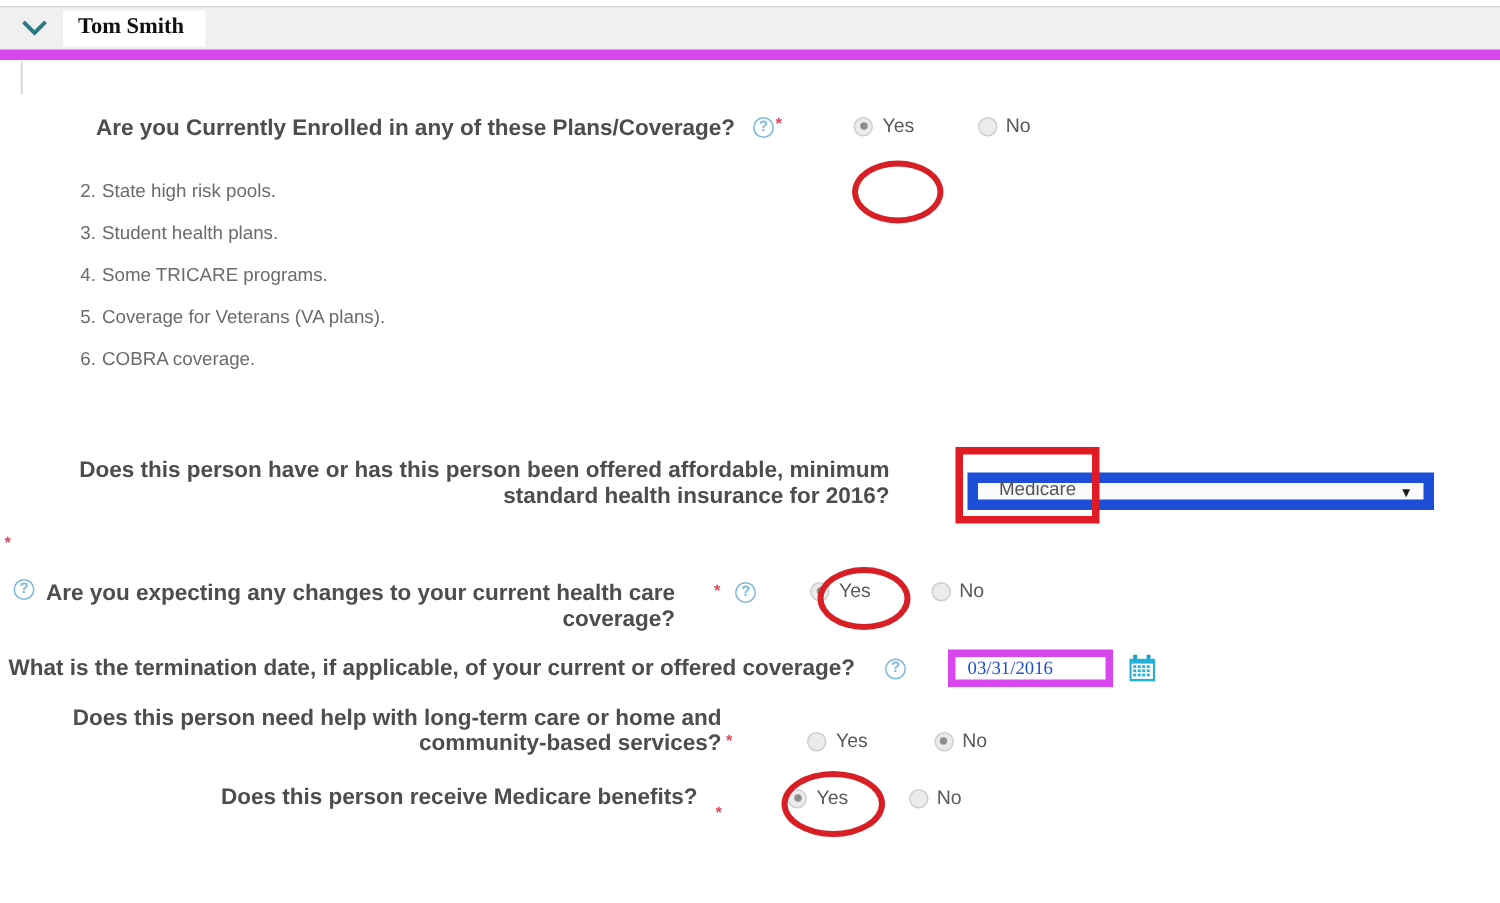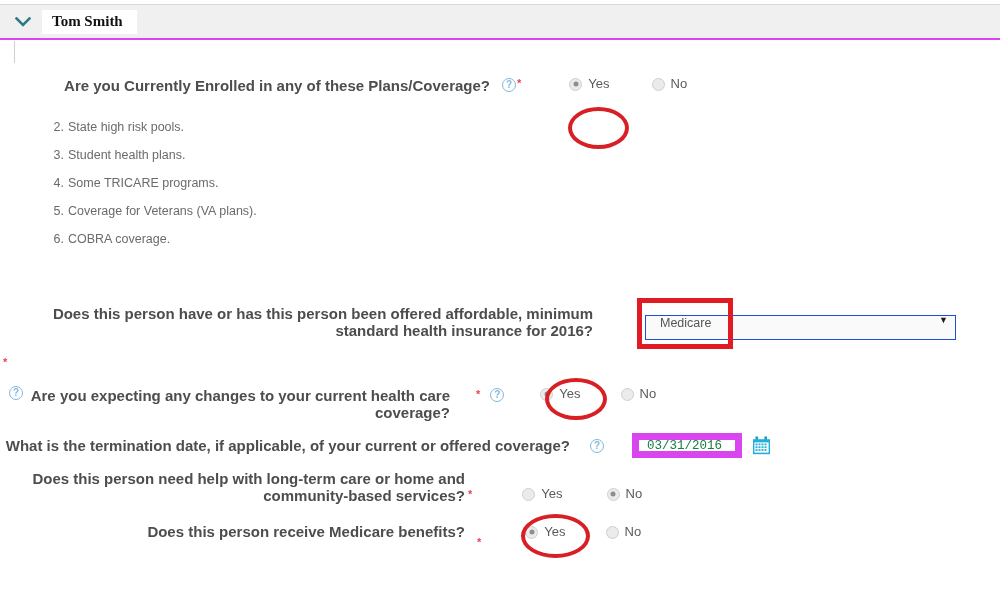--- a/index.html
+++ b/index.html
@@ -18,21 +18,21 @@
 
   
   .panel-header {
     position: absolute;
     left: 0;
     top: 4px;
     width: 1000px;
     height: 36px;
     background: #f0f0f0;
     border-top: 1px solid #d8d8d8;
-    border-bottom: 2px solid #d946ef;
+    border-bottom: 7px solid #d946ef;
     box-sizing: border-box;
     display: flex;
     align-items: center;
   }
   .chevron {
     margin-left: 14px;
     margin-right: 10px;
     width: 18px;
     height: 18px;
     display: inline-flex;
@@ -176,48 +176,48 @@
     display: inline-block;
     width: 16px;
     text-align: right;
     margin-right: 4px;
   }
 
   
   .select-box {
     width: 311px;
     height: 25px;
-    border: 1px solid #1d4ed8;
+    border: 7px solid #1d4ed8;
     background: #fafafa;
     box-sizing: border-box;
     display: flex;
-    align-items: flex-start;
+    align-items: flex-end;
     justify-content: space-between;
     padding: 0 7px 0 14px;
     font-size: 12.5px;
     color: #555555;
     cursor: pointer;
   }
   .select-arrow {
     font-size: 9px;
     color: #1a1a1a;
     line-height: 9px;
   }
 
   
   .date-input {
     width: 110px;
     height: 25px;
-    border: 7px solid #d946ef;
+    border: 5px solid #d946ef;
     background: #ffffff;
     box-sizing: border-box;
     font-size: 12.5px;
-    color: #15803d;
+    color: #1d4ed8;
     padding: 0 8px;
-    font-family: Liberation Mono, monospace;
+    font-family: Liberation Serif, serif;
     outline: none;
   }
   .cal-icon {
     margin-left: 10px;
     width: 20px;
     height: 20px;
     display: inline-block;
     cursor: pointer;
   }
 </style>
@@ -327,21 +327,21 @@
           <rect x="3.5" y="13.1" width="2" height="1.8"></rect>
           <rect x="6.5" y="13.1" width="2" height="1.8"></rect>
           <rect x="9.5" y="13.1" width="2" height="1.8"></rect>
           <rect x="12.5" y="13.1" width="2" height="1.8"></rect>
         </g>
       </svg>
     </span>
   </div>
 
   <div class="row" style="left:0px; top:430px; width:1000px;">
-    <div class="q-label" style="width:465px; padding-left:0;">Does this person need help with long-term care or home and community-based services?</div>
+    <div class="q-label" style="width:465px; padding-left:16px;">Does this person need help with long-term care or home and community-based services?</div>
     <span class="req" style="margin-left:3px; margin-top:18px;">*</span>
 
     <div class="radio-group" style="margin-left:50px; margin-top:17px;">
       <label class="radio-opt">
         <span class="radio-dot"></span>
         <span class="radio-label">Yes</span>
       </label>
       <label class="radio-opt" style="margin-left:28px;">
         <span class="radio-dot checked"></span>
         <span class="radio-label">No</span>

